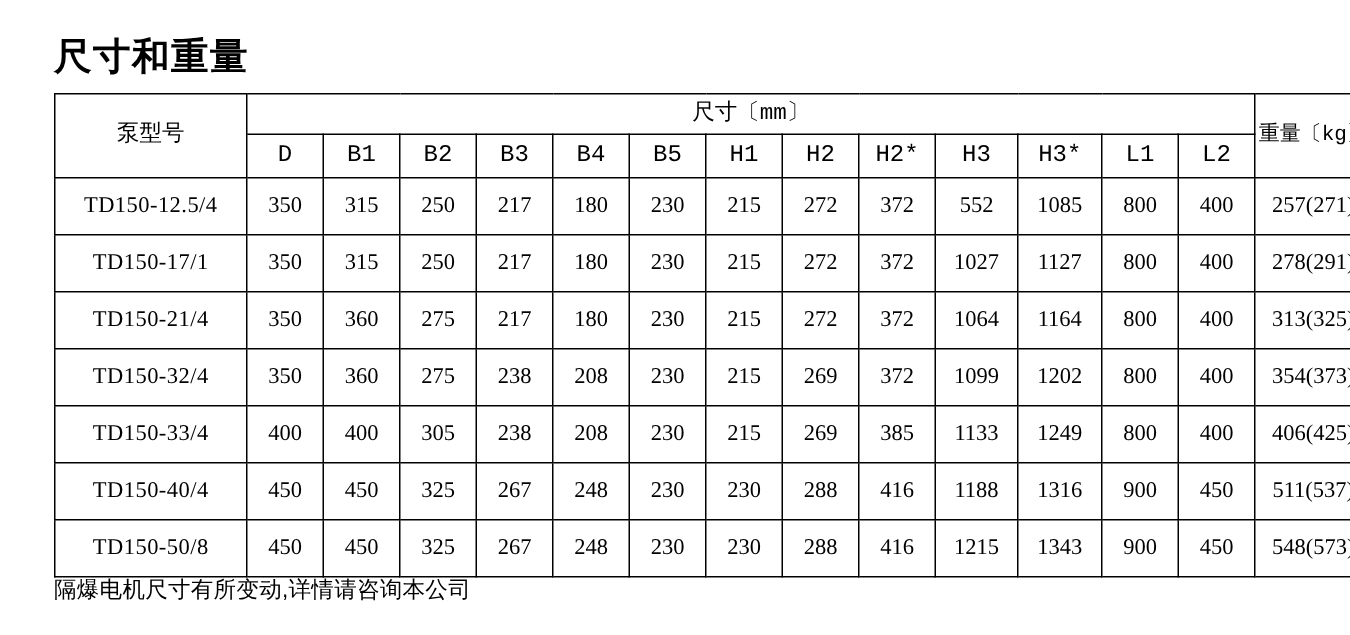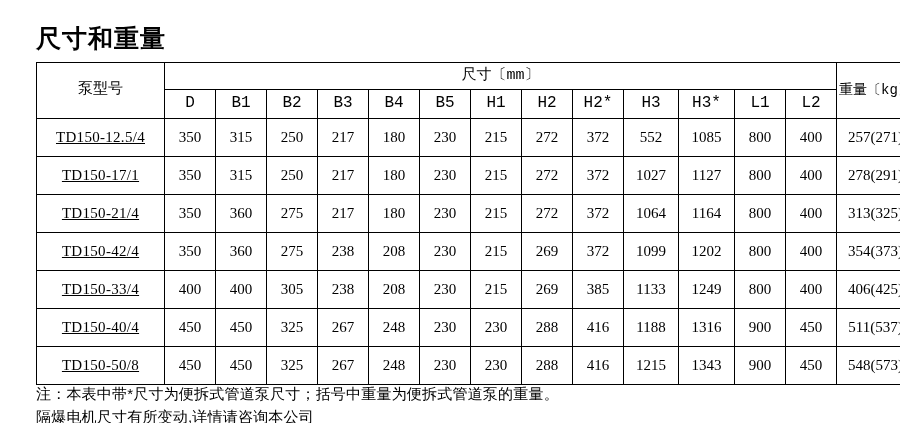--- a/index.html
+++ b/index.html
@@ -84,21 +84,21 @@
   .notes {
     position: absolute;
     left: 36px;
     top: 382px;
     font-family: "Liberation Sans", "DejaVu Sans", sans-serif;
     font-size: 15px;
     line-height: 1.55;
   }
   .notes .line1 { letter-spacing: 0.2px; }
   .notes .line2 { letter-spacing: 0.2px; }
-  .nowrap { white-space: nowrap; text-decoration: underline; }
+  .nowrap { white-space: nowrap; }
 </style>
 </head>
 <body>
 
 <div class="page">
 
   <div class="title">尺寸和重量</div>
 
   <table class="dims">
     <colgroup>
@@ -188,21 +188,21 @@
         <td>215</td>
         <td>272</td>
         <td>372</td>
         <td>1064</td>
         <td>1164</td>
         <td>800</td>
         <td>400</td>
         <td>313(325)</td>
       </tr>
       <tr>
-        <td class="model-cell nowrap">TD150-42/4</td>
+        <td class="model-cell nowrap">TD150-32/4</td>
         <td>350</td>
         <td>360</td>
         <td>275</td>
         <td>238</td>
         <td>208</td>
         <td>230</td>
         <td>215</td>
         <td>269</td>
         <td>372</td>
         <td>1099</td>
@@ -259,17 +259,16 @@
         <td>1215</td>
         <td>1343</td>
         <td>900</td>
         <td>450</td>
         <td>548(573)</td>
       </tr>
     </tbody>
   </table>
 
   <div class="notes">
-    <div class="line1">注：本表中带*尺寸为便拆式管道泵尺寸；括号中重量为便拆式管道泵的重量。</div>
     <div class="line2">隔爆电机尺寸有所变动,详情请咨询本公司</div>
   </div>
 
 </div>
 
 </body></html>

